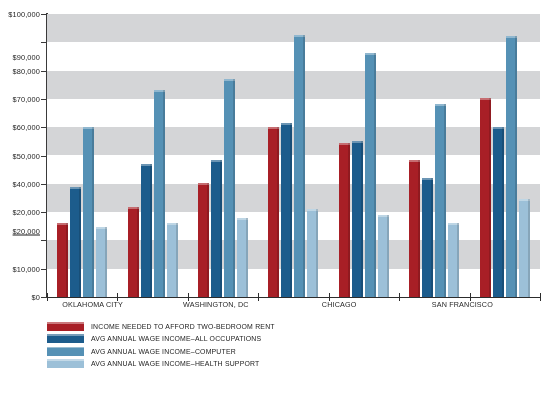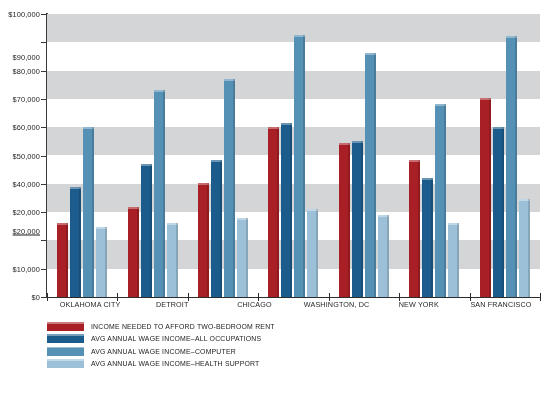--- a/index.html
+++ b/index.html
@@ -92,21 +92,21 @@
     position:absolute;left:0;top:0;width:100%;height:2px;
     background:rgba(255,255,255,0.35);
   }
   .bar .shade{
     position:absolute;right:0;top:0;width:2px;height:100%;
     background:rgba(0,0,0,0.14);
   }
 
   
   .x-labels{
-    position:absolute;left:49px;top:300px;width:493px;height:16px;
+    position:absolute;left:31px;top:300px;width:493px;height:16px;
     display:flex;
   }
   .x-label{
     flex:1 1 0;
     text-align:center;
     font-size:7.2px;
     letter-spacing:0.15px;
     color:#1f1f1f;
     white-space:nowrap;
   }
@@ -293,24 +293,22 @@
               <span class="cap"></span>
               <span class="shade"></span>
             </div>
           </div>
         </div>
     </div>
   </div>
 
   <div class="x-labels">
       <div class="x-label">OKLAHOMA CITY</div>
-      <div class="x-label">DETROIT</div>
+      <div class="x-label">WASHINGTON, DC</div>
       <div class="x-label">CHICAGO</div>
-      <div class="x-label">WASHINGTON, DC</div>
-      <div class="x-label">NEW YORK</div>
       <div class="x-label">SAN FRANCISCO</div>
     </div>
 
   <div class="legend">
       <div class="legend-row">
         <span class="legend-swatch" style="background: rgb(168, 31, 38);">
           <span class="lcap"></span>
         </span>
         <span class="legend-text">INCOME NEEDED TO AFFORD TWO-BEDROOM RENT</span>
       </div>

